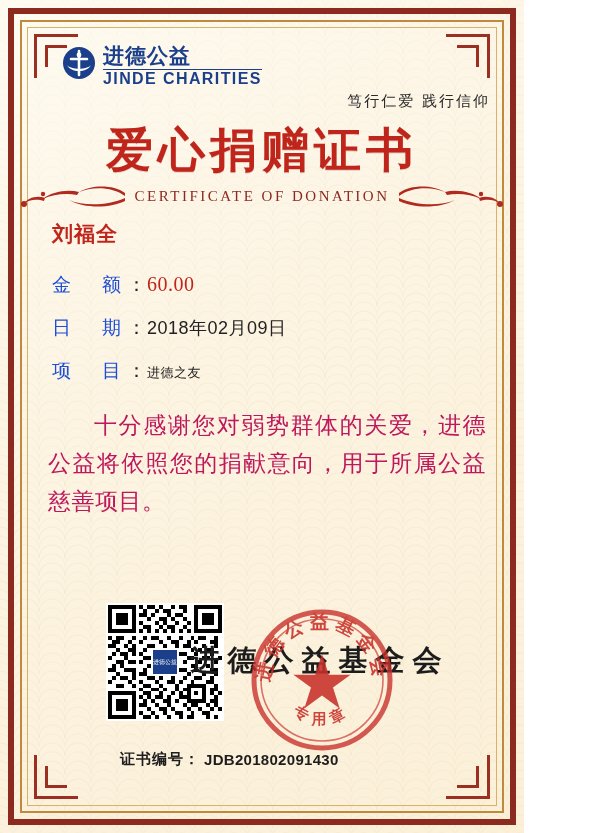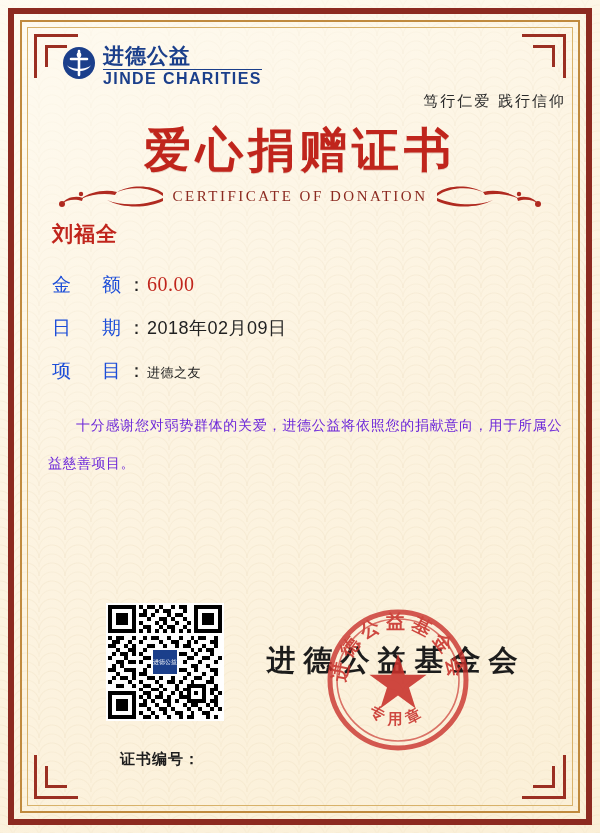--- a/index.html
+++ b/index.html
@@ -8,21 +8,21 @@
   }
   body {
     width: 600px;
     height: 833px;
     font-family: "DejaVu Sans", sans-serif;
     background: #ffffff;
   }
 
   .certificate {
     position: relative;
-    width: 600px;
+    width: 524px;
     height: 833px;
     box-sizing: border-box;
     background: #fdf6e6;
     overflow: hidden;
   }
 
   
   .bg-pattern {
     position: absolute;
     inset: 0;
@@ -211,23 +211,23 @@
     font-size: 18px;
     text-align: right;
   }
   .field-value.project {
     font-size: 13px;
   }
 
   
   .body-text {
     margin: 22px 4px 0 14px;
-    font-size: 14px;
+    font-size: 23px;
     line-height: 38px;
-    color: #6d28d9;
+    color: #be185d;
     text-align: justify;
     font-family: "DejaVu Sans", sans-serif;
     letter-spacing: 0.5px;
   }
   .body-text p { margin: 0; text-indent: 2em; }
   .body-text p + p { margin-top: 8px; }
 
   
   .footer {
     position: absolute;
@@ -646,17 +646,18 @@
           <path id="sealArcBottom" d="M 30 74 A 44 44 0 0 0 118 74" fill="none"></path>
           <text font-family="DejaVu Sans, sans-serif" font-size="15" font-weight="bold" fill="#c8302a" letter-spacing="6">
             <textPath href="#sealArcBottom" startOffset="50%" text-anchor="middle">专用章</textPath>
           </text>
           <polygon points="74,48 80.8,68.8 102.6,68.8 85,81.6 91.7,102.4 74,89.6 56.3,102.4 63,81.6 45.4,68.8 67.2,68.8" fill="#c8302a"></polygon>
         </svg>
       </div>
 
       <div class="cert-no">
         <span class="cn-label">证书编号：</span>
+        <span class="cn-value">JDB201802091430</span>
       </div>
 
     </div>
   </div>
 </div>
 
 </body></html>

